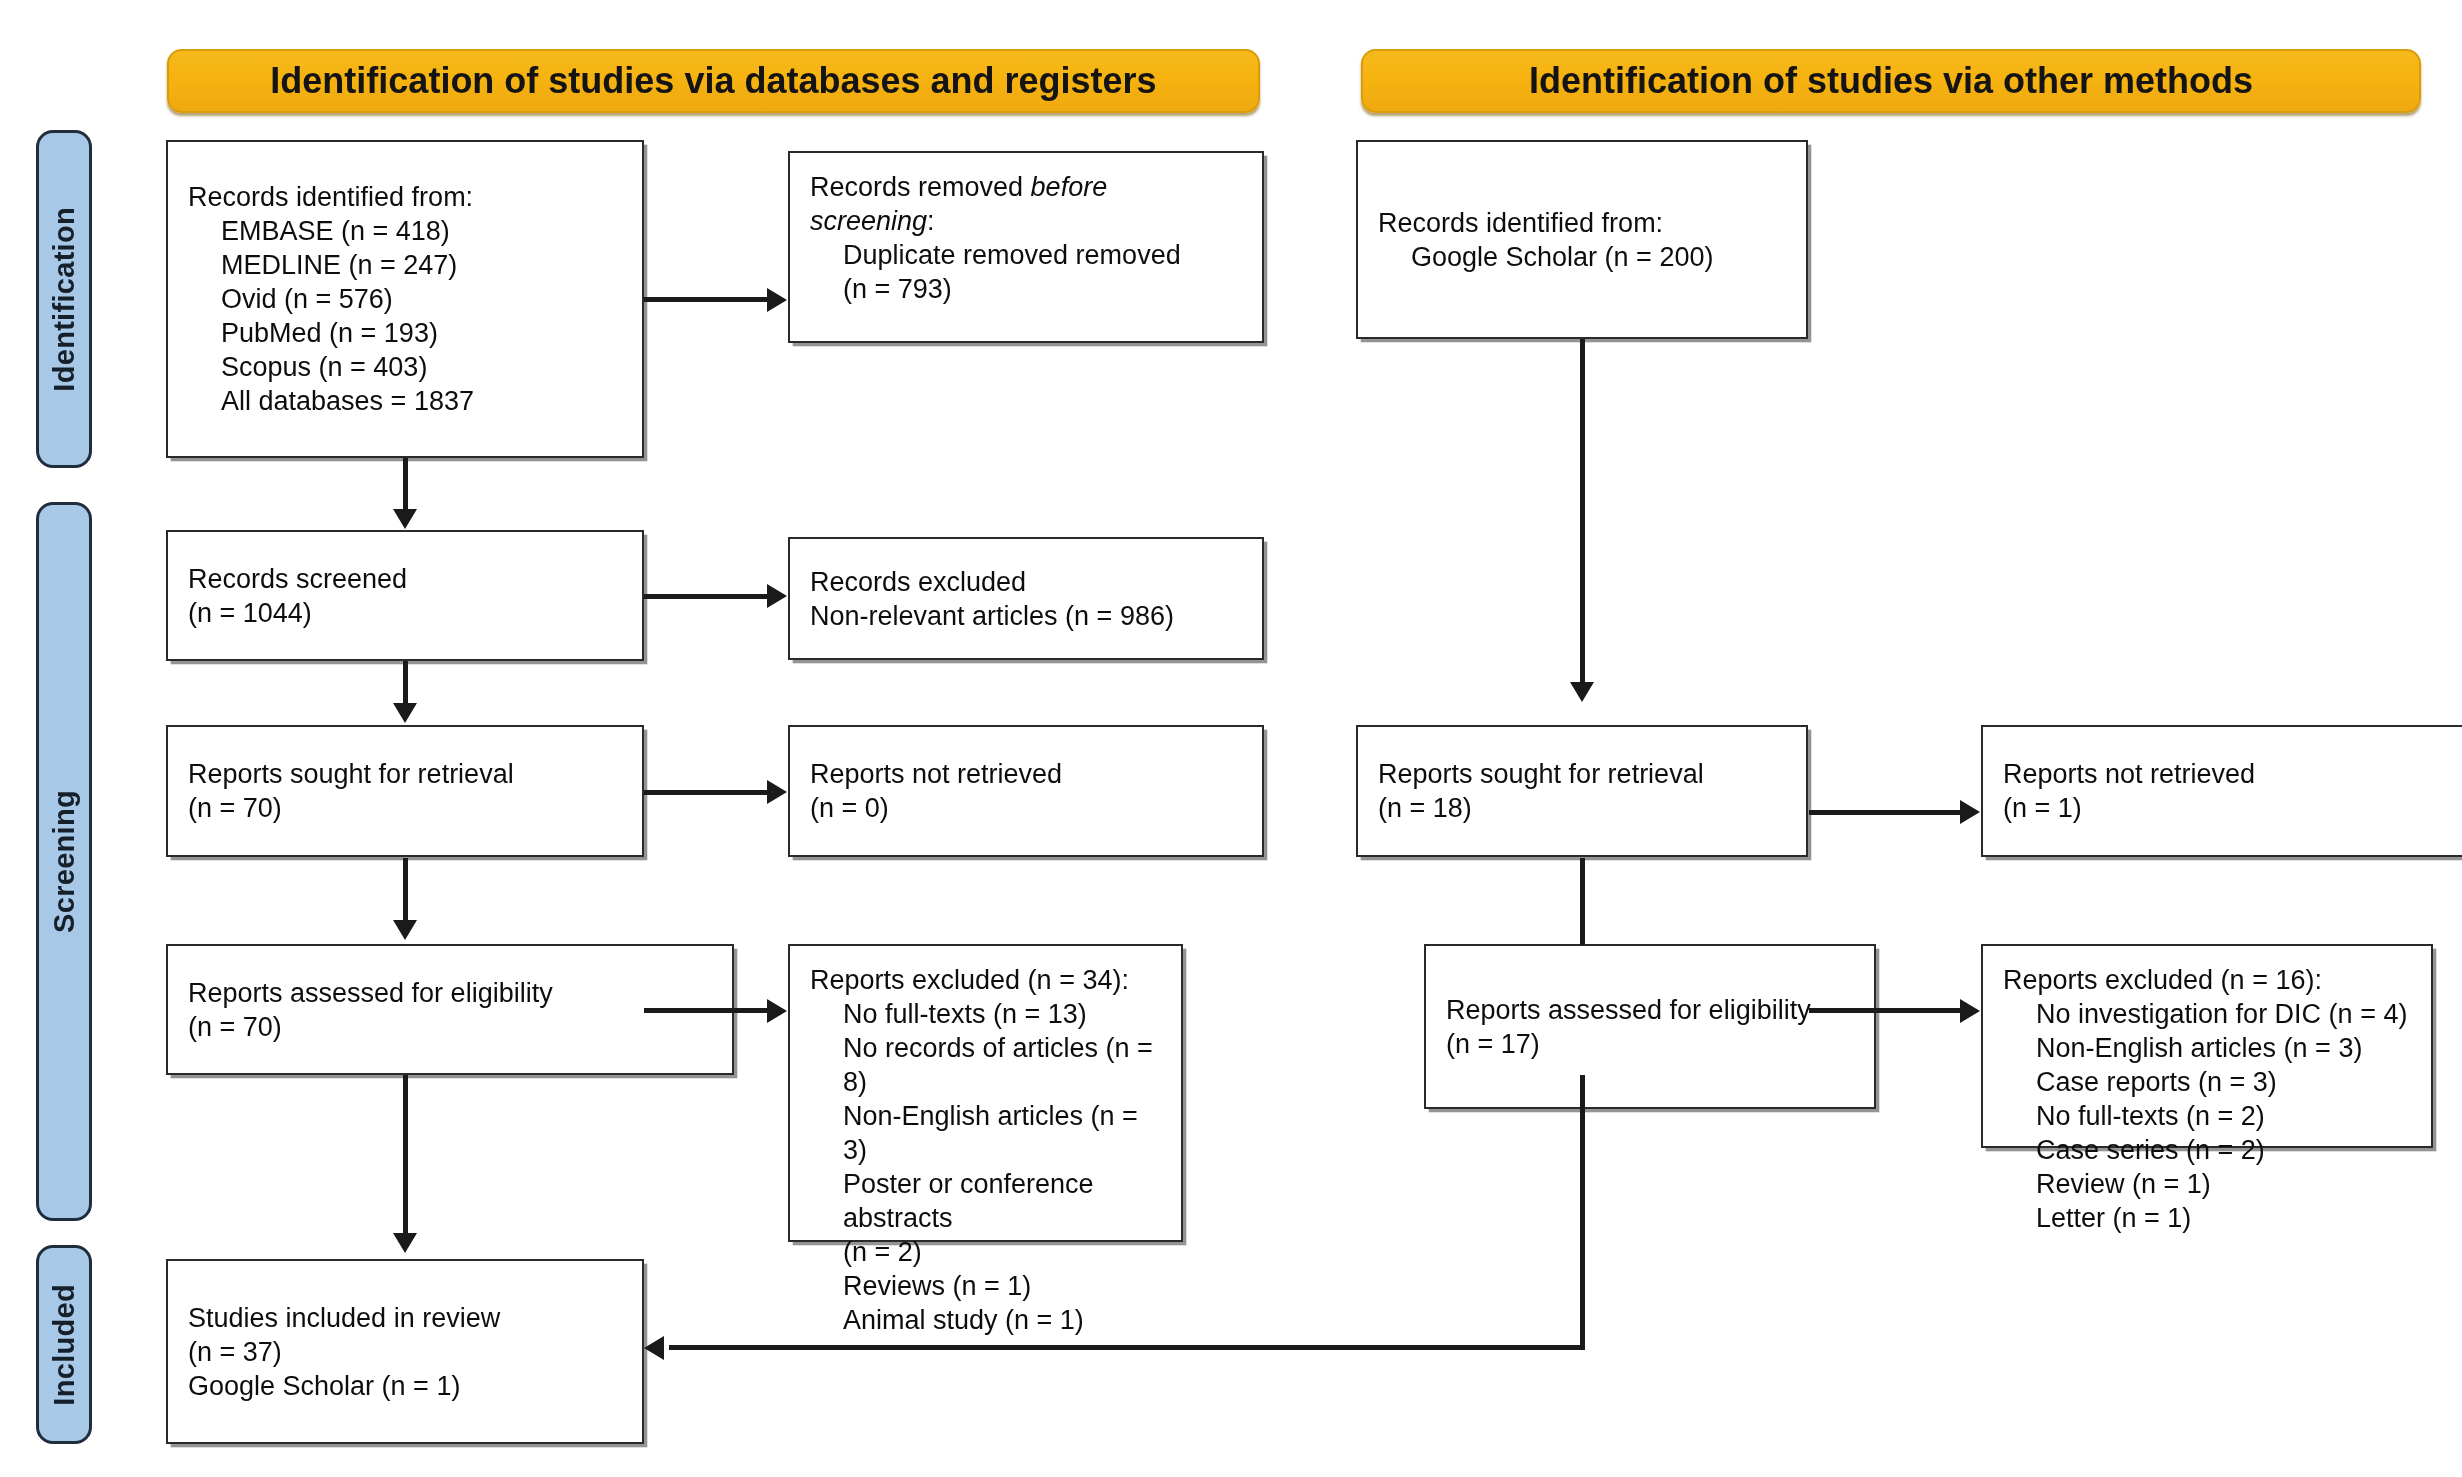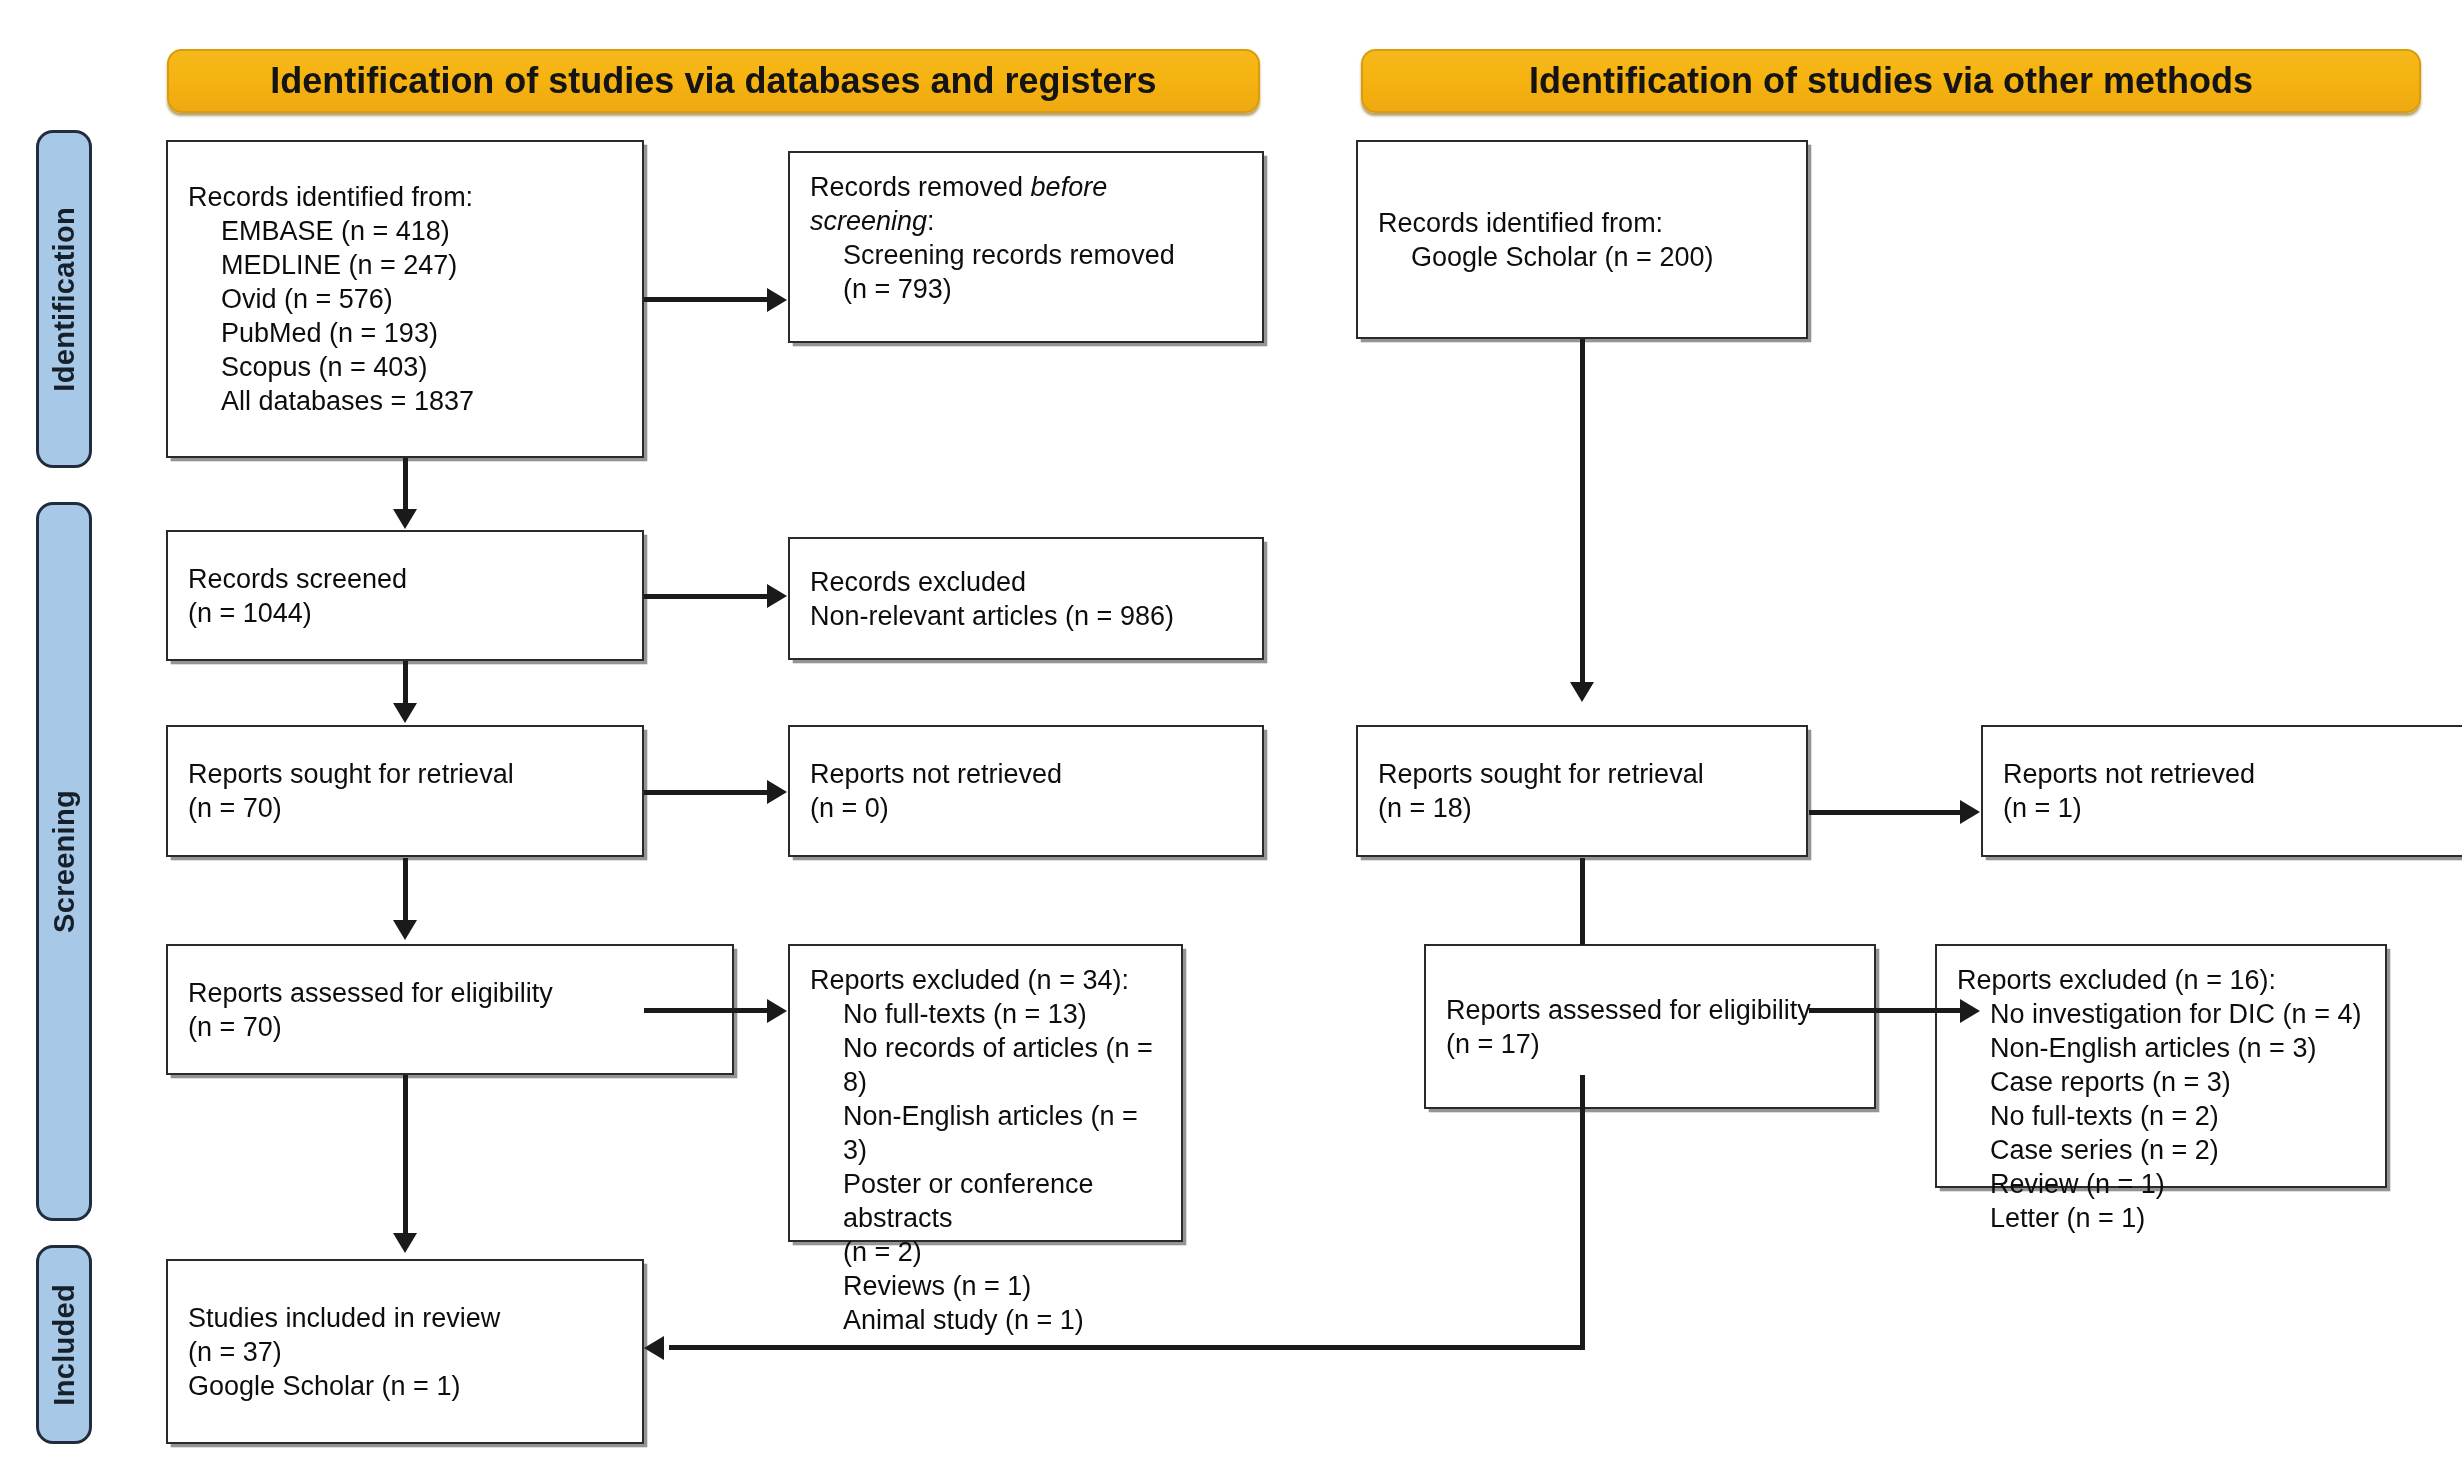--- a/index.html
+++ b/index.html
@@ -128,21 +128,21 @@
     <span class="banner-text">Identification of studies via other methods</span>
   </div>
 
   <div class="fbox" style="left:166px; top:140px; width:478px; height:318px;">
     <div class="ftext mid"><span>Records identified from:</span>
 <span class="ind">EMBASE (n = 418)</span><span class="ind">MEDLINE (n = 247)</span><span class="ind">Ovid (n = 576)</span><span class="ind">PubMed (n = 193)</span><span class="ind">Scopus (n = 403)</span><span class="ind">All databases = 1837</span></div>
   </div>
 
   <div class="fbox" style="left:788px; top:151px; width:476px; height:192px;">
     <div class="ftext topal"><span>Records removed </span><span class="ital">before</span>
-<span class="ital">screening</span><span>:</span><span class="ind">Screening records removed</span><span class="ind">(n = 793)</span></div>
+<span class="ital">screening</span><span>:</span><span class="ind">Duplicate removed removed</span><span class="ind">(n = 793)</span></div>
   </div>
 
   <div class="fbox" style="left:166px; top:530px; width:478px; height:131px;">
     <div class="ftext mid"><span>Records screened</span>
 <span>(n = 1044)</span></div>
   </div>
 
   <div class="fbox" style="left:788px; top:537px; width:476px; height:123px;">
     <div class="ftext mid"><span>Records excluded</span>
 <span>Non-relevant articles (n = 986)</span></div>
@@ -187,21 +187,21 @@
   <div class="fbox" style="left:1981px; top:725px; width:484px; height:132px;padding-left:28px;">
     <div class="ftext mid"><span>Reports not retrieved</span>
 <span>(n = 1)</span></div>
   </div>
 
   <div class="fbox" style="left:1424px; top:944px; width:452px; height:165px;">
     <div class="ftext mid"><span>Reports assessed for eligibility</span>
 <span>(n = 17)</span></div>
   </div>
 
-  <div class="fbox" style="left:1935px; top:944px; width:452px; height:244px;padding-left:47px;">
+  <div class="fbox" style="left:1981px; top:944px; width:452px; height:204px;padding-left:47px;">
     <div class="ftext topal"><span>Reports excluded (n = 16):</span>
 <span class="ind">No investigation for DIC (n = 4)</span><span class="ind">Non-English articles (n = 3)</span><span class="ind">Case reports (n = 3)</span><span class="ind">No full-texts (n = 2)</span><span class="ind">Case series (n = 2)</span><span class="ind">Review (n = 1)</span><span class="ind">Letter (n = 1)</span></div>
   </div>
 
   <div class="ln h" style="left:644px; top:297px; width:125px;"></div>
   <div class="arrow-r" style="left:767px; top:288px;"></div>
 
   <div class="ln v" style="left:403px; top:458px; height:52px;"></div>
   <div class="arrow-d" style="left:393px; top:509px;"></div>
 

